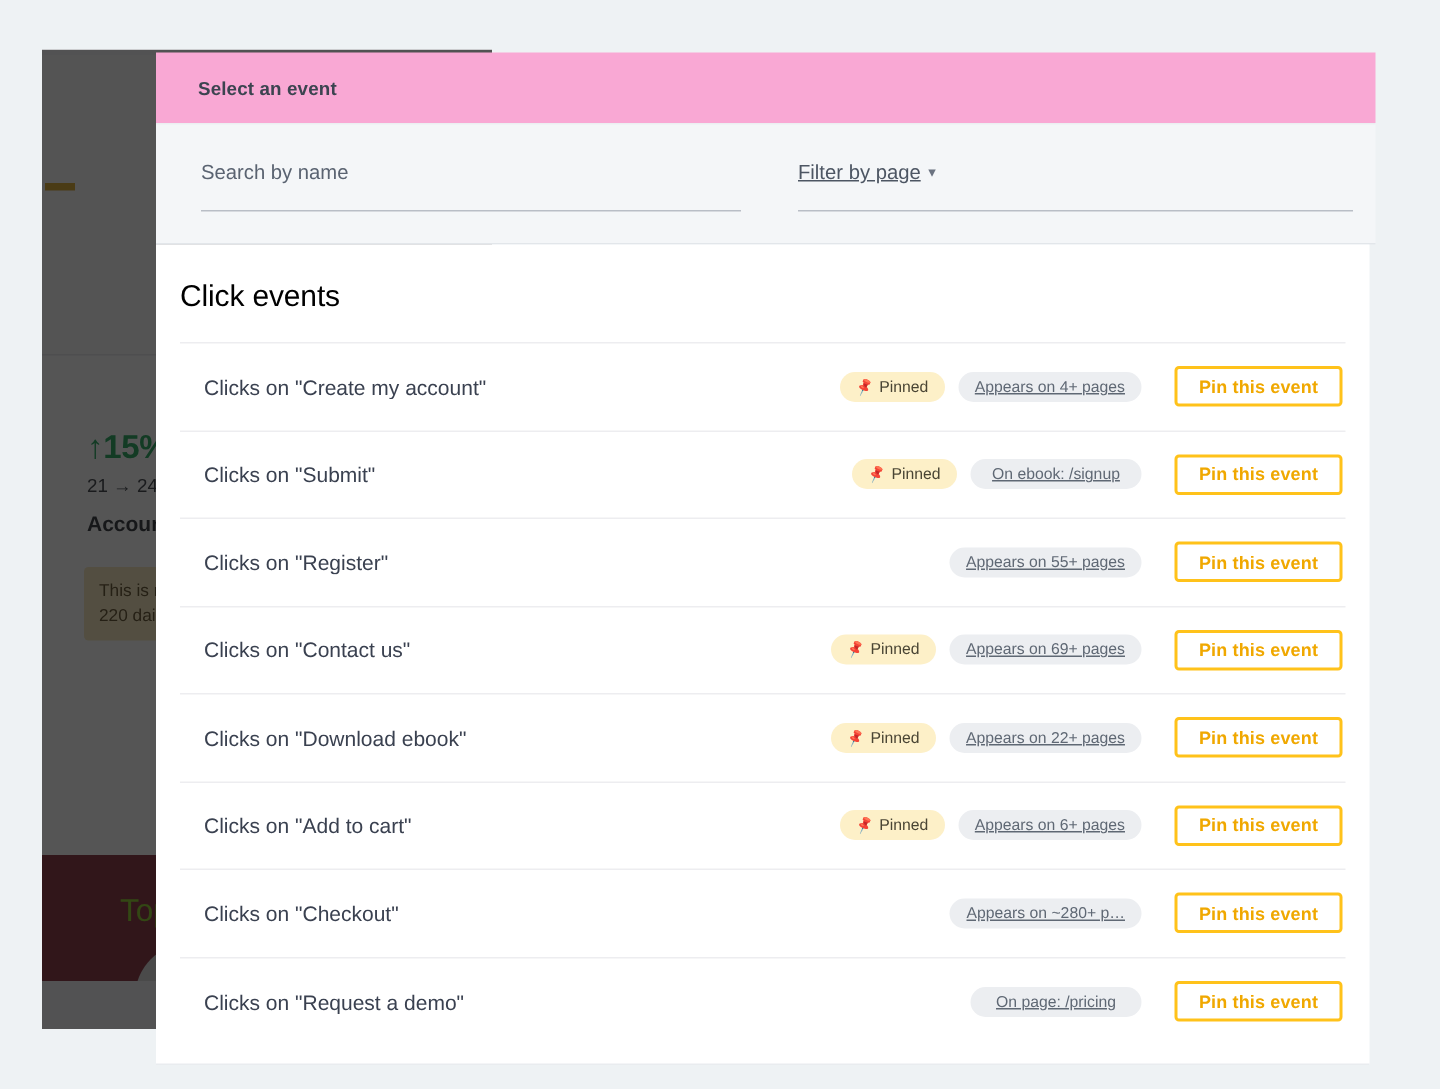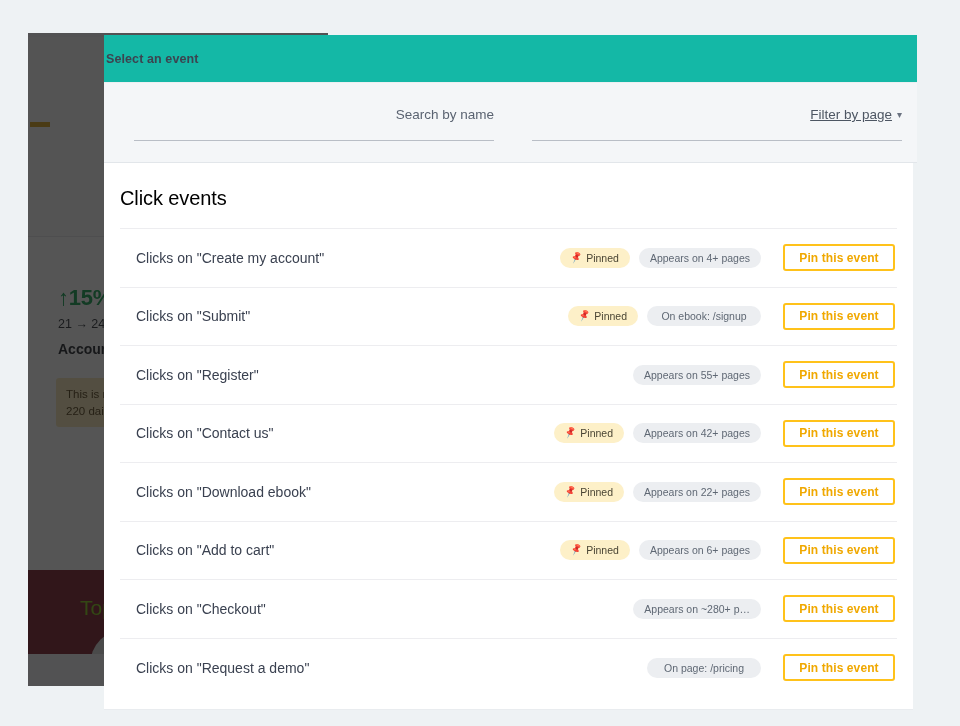--- a/index.html
+++ b/index.html
@@ -138,23 +138,23 @@
   
   .modal {
     position: absolute;
     left: 104px;
     top: 35px;
     width: 813px;
     z-index: 60;
   }
 
   .modal-header {
-    background: #14b8a6;
+    background: #f9a8d4;
     height: 47px;
-    padding: 0 2px;
+    padding: 0 28px;
     display: flex;
     align-items: center;
   }
   .modal-title {
     font-size: 12.5px;
     font-weight: 700;
     color: #3c4450;
     letter-spacing: 0.1px;
   }
 
@@ -163,21 +163,20 @@
     border-top: 1px solid #eceff2;
     border-bottom: 1px solid #e2e6ea;
     height: 81px;
     display: flex;
     align-items: flex-start;
     padding: 22px 0 0 0;
   }
   .field {
     position: relative;
     height: 36px;
-    text-align: right;
   }
   .field--search {
     margin-left: 30px;
     width: 360px;
   }
   .field--filter {
     margin-left: 38px;
     width: 370px;
   }
   .field-text {
@@ -261,20 +260,21 @@
   .badge--pinned {
     background: #fdf0c8;
     color: #4a4534;
     min-width: 66px;
   }
   .badge--pinned.is-hidden { visibility: hidden; }
   .badge--pages {
     background: #eceef1;
     color: #5f6874;
     min-width: 114px;
+    text-decoration: underline;
   }
   .pin-glyph {
     display: inline-block;
     font-size: 9px;
     margin-right: 4px;
     color: #8c8470;
     transform: rotate(-20deg);
   }
 
   .pin-btn {
@@ -383,21 +383,21 @@
             </div>
             <button class="pin-btn">Pin this event</button>
           </div>
           <div class="event-row">
             <div class="event-name">Clicks on "Contact us"</div>
             <div class="badges">
               <span class="badge badge--pinned">
                 <span class="pin-glyph">📌</span>
                 <span>Pinned</span>
               </span>
-              <span class="badge badge--pages">Appears on 42+ pages</span>
+              <span class="badge badge--pages">Appears on 69+ pages</span>
             </div>
             <button class="pin-btn">Pin this event</button>
           </div>
           <div class="event-row">
             <div class="event-name">Clicks on "Download ebook"</div>
             <div class="badges">
               <span class="badge badge--pinned">
                 <span class="pin-glyph">📌</span>
                 <span>Pinned</span>
               </span>

